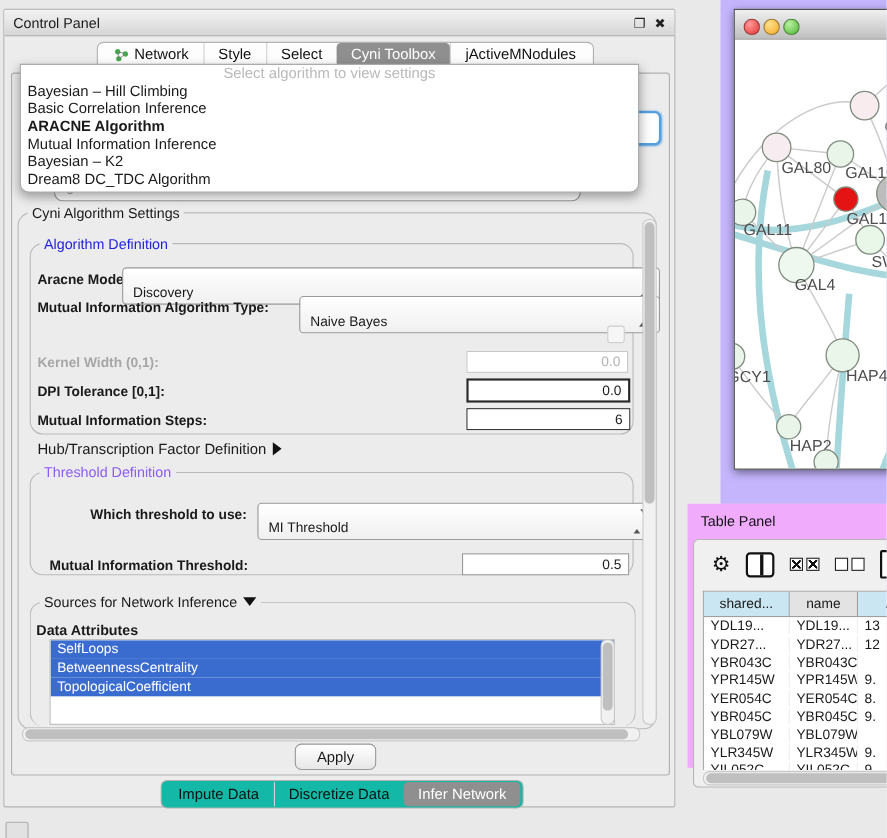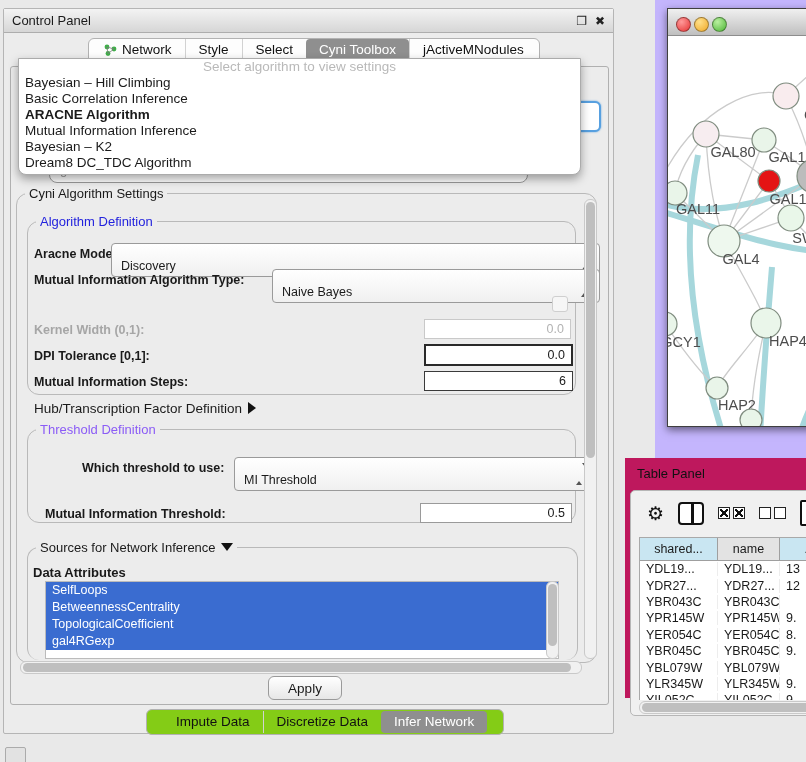--- a/index.html
+++ b/index.html
@@ -40,22 +40,22 @@
   .tri-d{display:inline-block;width:0;height:0;border-left:6px solid transparent;border-right:6px solid transparent;
          border-top:8px solid #111;vertical-align:1px;margin-left:5px}
   .attr-list{position:absolute;background:#fff;border:1px solid #bbb;overflow:hidden}
   .attr-item{height:17px;line-height:17px;background:#3a6cd0;color:#fff;font-size:12.5px;padding-left:6px}
   .sbar-v{position:absolute;width:11px;background:#f1f1f1;border:1px solid #c9c9c9;border-radius:6px}
   .sbar-v .thumb{position:absolute;left:1px;right:1px;background:#bfbfbf;border-radius:5px}
   .sbar-h{position:absolute;height:11px;background:#f1f1f1;border:1px solid #c9c9c9;border-radius:6px}
   .sbar-h .thumb{position:absolute;top:1px;bottom:1px;background:#bfbfbf;border-radius:5px}
   .apply-btn{position:absolute;left:264px;top:667px;width:72px;height:22px;border:1px solid #9a9a9a;border-radius:6px;
              background:linear-gradient(#ffffff,#e7e7e7);font-size:13.5px;display:flex;align-items:center;justify-content:center}
-  .bstrip{left:142px;top:700px;height:24px;display:flex;align-items:center;background:#84cc16;
-          border:1px solid #b2b2b2;border-radius:6px;font-size:13.5px;padding:0 16px}
+  .bstrip{left:142px;top:700px;height:24px;display:flex;align-items:center;background:#14b8a6;
+          border:1px solid #b2b2b2;border-radius:6px;font-size:13.5px;padding:0 2px}
   
   .popup{left:14px;top:49px;width:561px;height:115px;background:#fff;border:1px solid #ababab;
          border-radius:0 0 8px 8px;box-shadow:0 4px 10px rgba(0,0,0,.35);z-index:30;overflow:hidden}
   .popup .ph{height:16px;line-height:16px;text-align:center;color:#b9b9b9;font-size:13.5px}
   .pitem{height:16px;line-height:16px;font-size:13.5px;padding-left:6px;white-space:nowrap}
   .pitem.bold{font-weight:bold}
   .behind-combo{left:45px;top:140px;width:477px;height:32px;border:1px solid #9a9a9a;border-radius:8px;
                 background:#fff;z-index:5;overflow:hidden}
   .behind-combo .gtext{position:absolute;left:10px;top:12px;font-size:13px;color:#9a9a9a;white-space:nowrap}
   .focus-combo{left:571px;top:92px;width:22px;height:27px;border:2px solid #57a0e0;border-radius:6px;
@@ -63,21 +63,21 @@
   
   .desktop{left:655px;top:0;width:181px;height:458px;background:#c4b5fd}
   .netwin{position:absolute;left:12px;top:8px;width:180px;height:417px;background:#fff;border:1px solid #3f3f3f;
           box-shadow:0 3px 8px rgba(0,0,0,.5);overflow:hidden}
   .netwin .tb{position:absolute;left:0;top:0;right:0;height:26px;background:linear-gradient(#f0f0f0,#bfbfbf);
               border-bottom:1px solid #8d8d8d}
   .light{position:absolute;top:8px;width:13px;height:13px;border-radius:50%;border:1px solid rgba(0,0,0,.35)}
   .overview-box{position:absolute;left:156px;top:22px;width:24px;height:18px;background:#fff;border:2px solid #2a2a2a;z-index:3}
   .netsvg{position:absolute;left:0;top:26px}
   
-  .tp-region{left:625px;top:458px;width:181px;height:240px;background:#be185d}
+  .tp-region{left:625px;top:458px;width:181px;height:240px;background:#f0abfc}
   .tp-title{position:absolute;left:12px;top:8px;font-size:13px;color:#111}
   .tp-card{position:absolute;left:5px;top:32px;width:200px;height:224px;background:#f0f0f0;
            border:1px solid #b6b6b6;border-radius:5px}
   .tp-toolbar{position:absolute;left:0;top:0;right:0;height:44px;display:flex;align-items:center;gap:14px;padding-left:16px}
   .gear{font-size:19px;color:#111;line-height:1}
   .colsel{width:22px;height:19px;border:2.5px solid #111;border-radius:4px;position:relative;background:#fff}
   .colsel:before{content:"";position:absolute;left:50%;top:0;bottom:0;width:2.5px;background:#111}
   .cbox{display:inline-block;width:10px;height:10px;border:1.5px solid #222;background:#fff;position:relative}
   .cbox.on:before{content:"";position:absolute;left:1px;top:1px;right:1px;bottom:1px;
                   background:linear-gradient(45deg,transparent 42%,#111 42%,#111 58%,transparent 58%),
@@ -164,21 +164,20 @@
 
   <div class="grp" style="left:23px;top:538px;width:549px;height:112px;border-bottom:none">
     <span class="legend"><span>Sources for Network Inference</span><span class="tri-d"></span></span>
   </div>
   <span class="lbl" style="left:29px;top:556px;font-size:13px">Data Attributes</span>
   <div class="attr-list" style="left:41px;top:572px;width:512px;height:76px">
 
   <div class="attr-item">SelfLoops</div>
       <div class="attr-item">BetweennessCentrality</div>
       <div class="attr-item">TopologicalCoefficient</div>
-      <div class="attr-item">gal4RGexp</div>
     </div>
   <div class="sbar-v" style="left:542px;top:572px;height:76px">
       <span class="thumb" style="top:2px;height:62px"></span>
     </div>
 
   <div class="sbar-v" style="left:580px;top:190px;height:458px">
       <span class="thumb" style="top:2px;height:256px"></span>
     </div>
   <div class="sbar-h" style="left:16px;top:652px;width:560px">
       <span class="thumb" style="left:2px;right:10px"></span>

